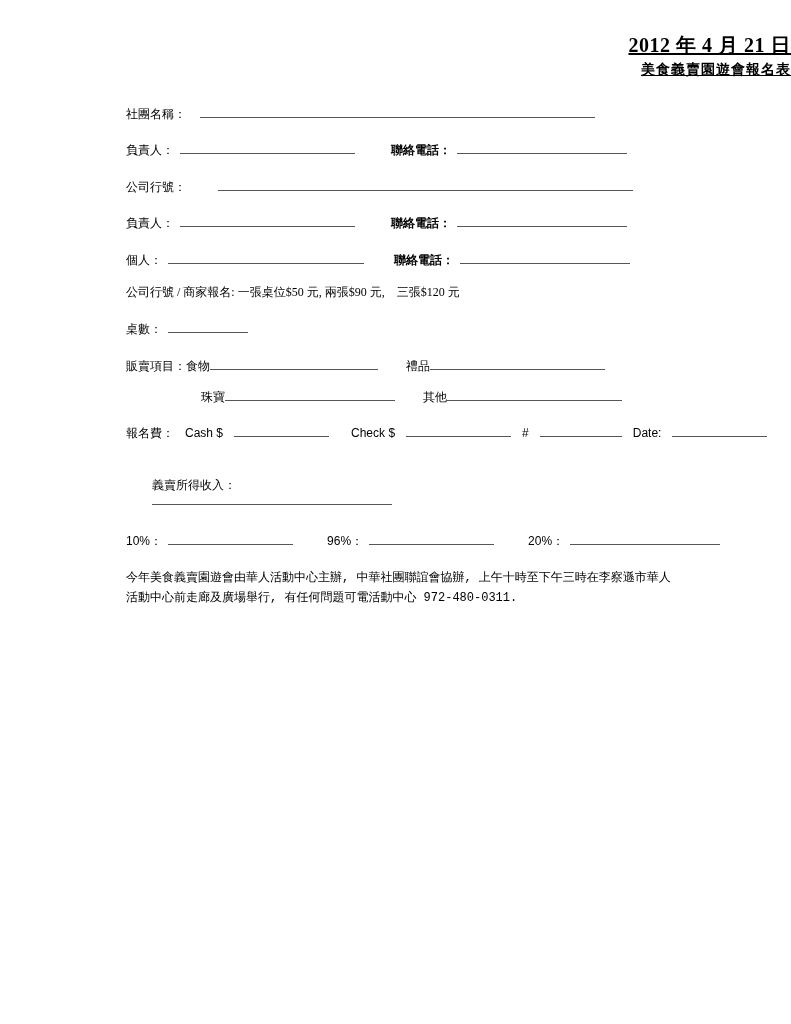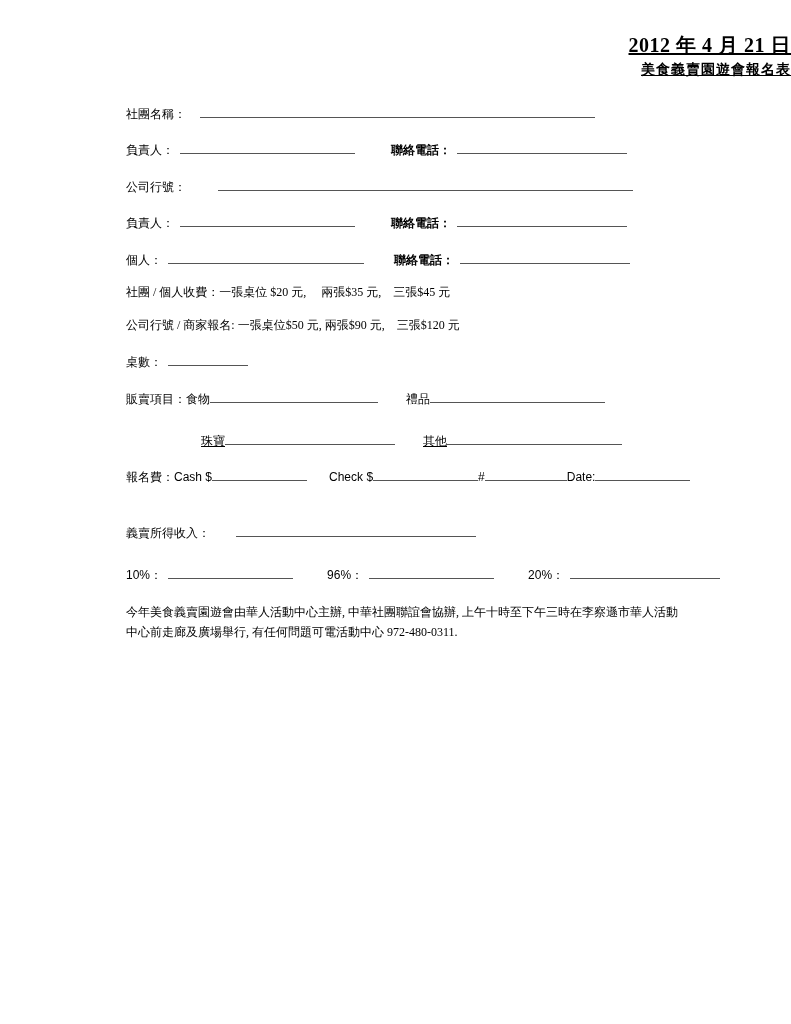--- a/index.html
+++ b/index.html
@@ -49,21 +49,21 @@
     padding-right: 40px;
     font-size: 12px;
     line-height: 1;
   }
   .row {
     display: flex;
     align-items: baseline;
     margin-bottom: 20.5px;
     white-space: nowrap;
   }
-  .row.tight { margin-bottom: 26px; }
+  .row.tight { margin-bottom: 15px; }
   .label { flex: none; }
   .blank {
     border-bottom: 1px solid #555555;
     display: inline-block;
     height: 13px;
     flex: none;
   }
   .col2 {
     flex: none;
     font-weight: bold;
@@ -85,27 +85,27 @@
   .b-check    { width: 105px; }
   .b-num      { width: 82px; }
   .b-date     { width: 95px; }
 
   .pricing-row {
     margin-bottom: 21px;
     white-space: pre;
   }
   .items-row-2 {
     padding-left: 75px;
-    text-decoration: underline;
   }
   .fee-row {
     display: flex;
     align-items: baseline;
     white-space: nowrap;
     margin-bottom: 0;
+    gap: 11px;
   }
   .fee-row .sp { display: inline-block; width: 22px; }
 
   .donation-block {
     margin-top: 40px;
   }
   .donate-note {
     margin-bottom: 9px;
   }
   .pct-row {
@@ -121,20 +121,21 @@
   }
   .notes-line {
     margin-bottom: 5px;
     line-height: 1.5;
   }
   .closing-block {
     margin-top: 22px;
     line-height: 1.62;
     white-space: normal;
     max-width: 552px;
+    font-family: Liberation Mono, monospace;
   }
   .latin { font-family: Liberation Sans, sans-serif; }
 </style>
 </head>
 <body>
 
 <div class="page">
 
   <div class="title-block">
     <div class="title-date">2012 年 4 月 21 日</div>
@@ -170,21 +171,20 @@
     </div>
 
     <div class="row">
       <span class="label">個人：</span>
       <span class="blank b-person" style="width:196px;"></span>
       <span class="gap-col-sm"></span>
       <span class="label col2">聯絡電話：</span>
       <span class="blank b-phone"></span>
     </div>
 
-    <div class="pricing-row">社團 / 個人收費：一張桌位 $20 元,     兩張$35 元,    三張$45 元</div>
     <div class="pricing-row">公司行號 / 商家報名: 一張桌位$50 元, 兩張$90 元,    三張$120 元</div>
 
     <div class="row">
       <span class="label">桌數：</span>
       <span class="blank b-tables"></span>
     </div>
 
     <div class="row tight">
       <span class="label">販賣項目：</span>
       <span class="label">食物</span>
@@ -209,21 +209,21 @@
       <span class="sp"></span>
       <span class="label latin">Check $</span>
       <span class="blank b-check"></span>
       <span class="label latin">#</span>
       <span class="blank b-num"></span>
       <span class="label latin">Date:</span>
       <span class="blank b-date"></span>
     </div>
 
     <div class="donation-block">
-      <div class="row" style="margin-bottom:0;">
+      <div class="row" style="margin-bottom:0;flex-direction:column;">
         <span class="label">義賣所得收入：</span>
         <span class="blank b-income"></span>
       </div>
 
       <div class="pct-row">
         <span class="label latin">10%：</span>
         <span class="blank b-pct"></span>
         <span class="pct-gap"></span>
         <span class="label latin">96%：</span>
         <span class="blank b-pct"></span>

